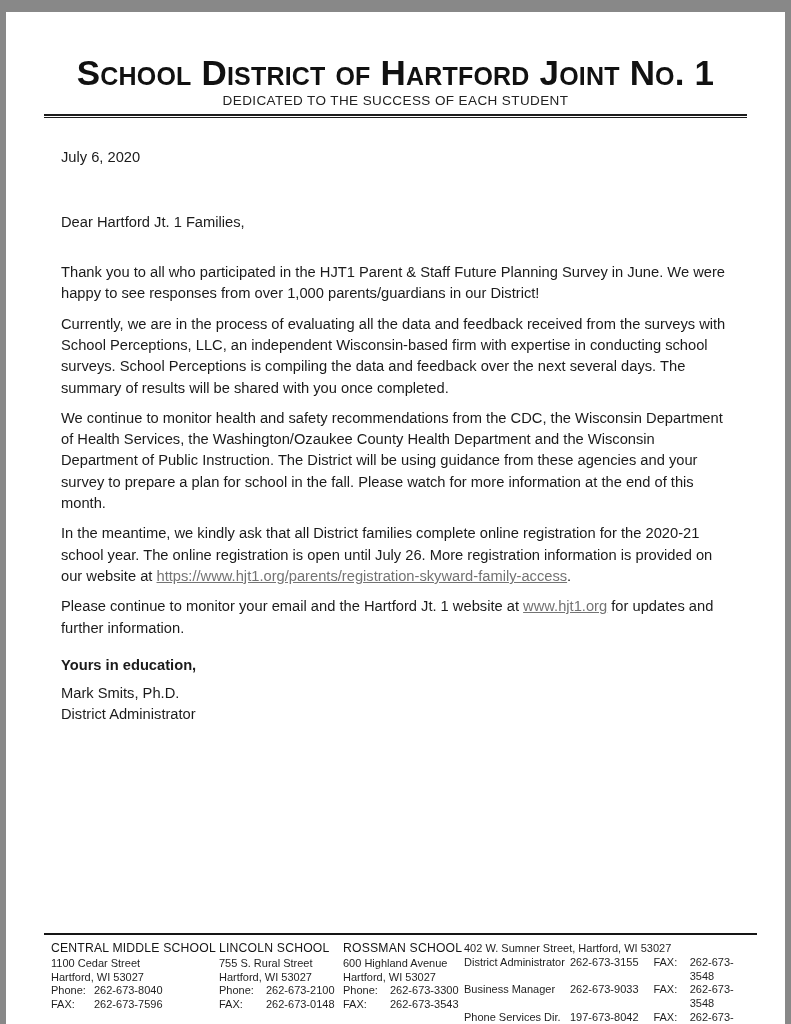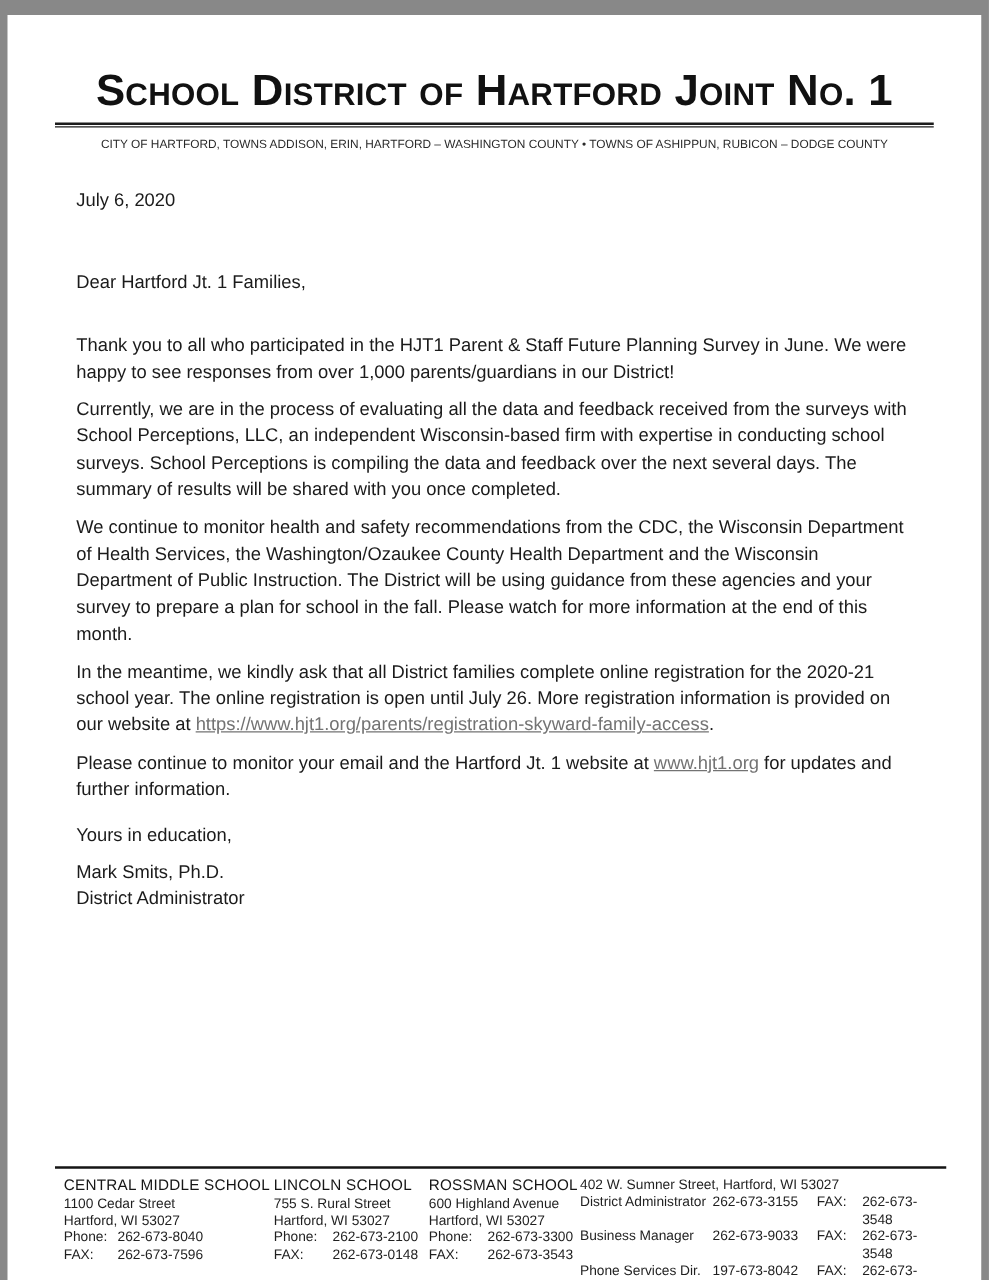--- a/index.html
+++ b/index.html
@@ -21,21 +21,21 @@
     margin:6px 38px 0 38px; height:3.5px;
     border-top:2.5px solid #1c1c1c; border-bottom:1.5px solid #1c1c1c;
   }
   .service { font-size:9.5px; line-height:12.5px; margin-top:8px; color:#2a2a2a; }
   
   .letter { margin:0 54px 0 55px; font-size:14.7px; line-height:21.3px; }
   .date { margin-top:29px; }
   .salutation { margin-top:44px; }
   .para-first { margin-top:29px; }
   .para { margin-top:9px; }
-  .closing { margin-top:16px; }
+  .closing { margin-top:16px;font-weight:bold; }
   .sig-block { margin-top:7px; }
   a.link, .link {
     color:#737373; text-decoration:underline; cursor:pointer;
   }
   
   .footer { position:absolute; left:38px; right:28px; top:921px; }
   .footer-rule { border-top:2.5px solid #151515; }
   .footer-cols { display:flex; padding:7px 0 0 7px; font-size:11px; line-height:13.8px; color:#1f1f1f; }
   .fcol-name { font-size:12.2px; letter-spacing:0.2px; margin-bottom:1px; color:#161616; }
   .fcol1 { width:168px; }
@@ -49,23 +49,23 @@
   .do-phone { width:85px; }
   .do-faxlabel { width:37px; }
 </style>
 </head>
 <body>
 
 <div class="page">
 
   <div class="header">
     <div class="title">School District of Hartford Joint No. 1</div>
+    <div class="tagline">DEDICATED TO THE SUCCESS OF EACH STUDENT</div>
     <div class="double-rule"></div>
     <div class="service">
-      <div>CITY OF HARTFORD, TOWNS ADDISON, ERIN, HARTFORD – WASHINGTON COUNTY • TOWNS OF ASHIPPUN, RUBICON – DODGE COUNTY</div>
     </div>
   </div>
 
   <div class="letter">
     <div class="date">July 6, 2020</div>
     <div class="salutation">Dear Hartford Jt. 1 Families,</div>
 
     <p class="para-first">Thank you to all who participated in the HJT1 Parent &amp; Staff Future Planning Survey in June. We were happy to see responses from over 1,000 parents/guardians in our District!</p>
     <p class="para">Currently, we are in the process of evaluating all the data and feedback received from the surveys with School Perceptions, LLC, an independent Wisconsin-based firm with expertise in conducting school surveys. School Perceptions is compiling the data and feedback over the next several days. The summary of results will be shared with you once completed.</p>
     <p class="para">We continue to monitor health and safety recommendations from the CDC, the Wisconsin Department of Health Services, the Washington/Ozaukee County Health Department and the Wisconsin Department of Public Instruction. The District will be using guidance from these agencies and your survey to prepare a plan for school in the fall. Please watch for more information at the end of this month.</p>

